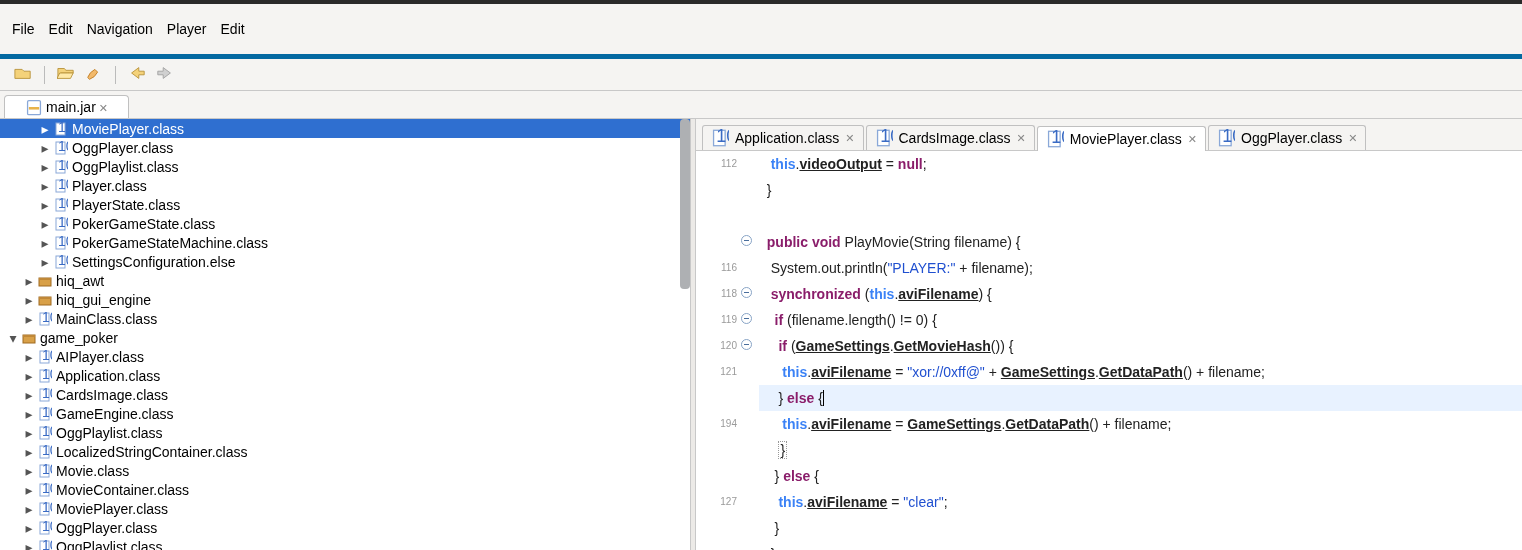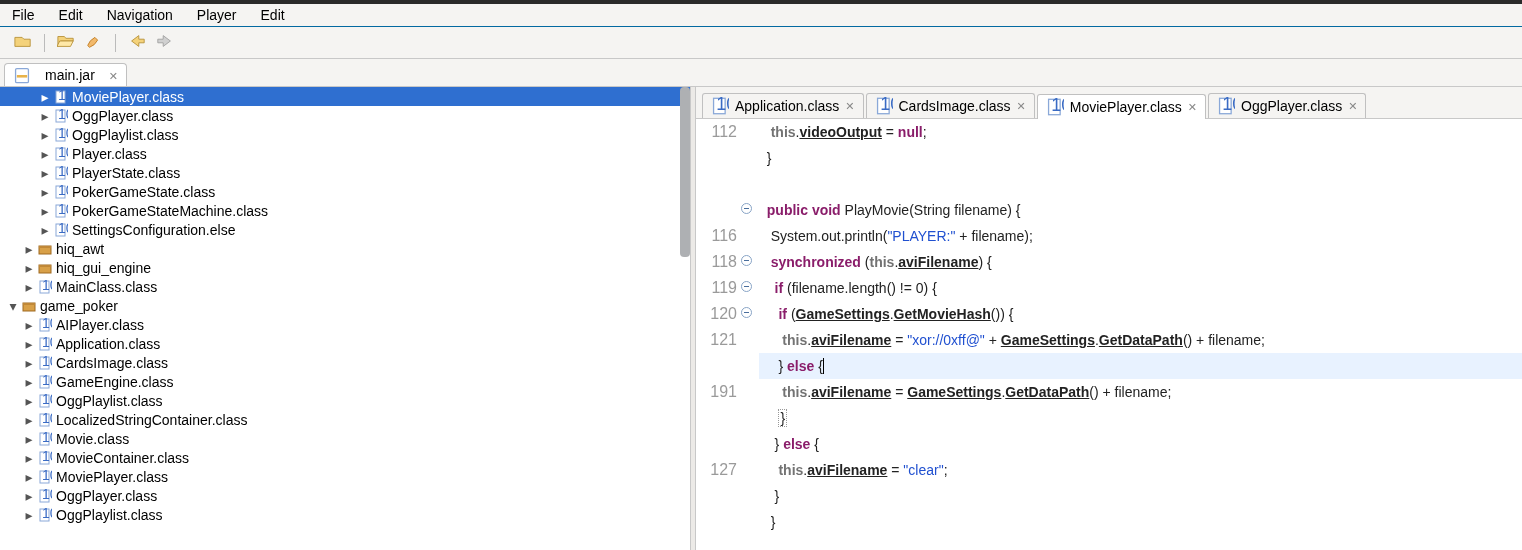--- a/index.html
+++ b/index.html
@@ -1,49 +1,49 @@
 <!DOCTYPE html>
 <html><head>
 <meta charset="utf-8">
 <style>
 * { margin: 0; padding: 0; box-sizing: border-box; font-family: "Segoe UI", "Liberation Sans", sans-serif; font-size: 14px; }
 body { background: #f5f4f2; width: 1522px; height: 550px; overflow: hidden; display: flex; flex-direction: column; }
 .title-bar { height: 4px; background: #2a2a2a; }
-.menu-bar { display: flex; gap: 16px; padding: 2px 8px; background: #f5f4f2; border-bottom: 1px solid #0369a1; }
+.menu-bar { display: flex; gap: 6px; padding: 16px 8px; background: #f5f4f2; border-bottom: 5px solid #0369a1; }
 .menu-bar span { padding: 1px 4px; cursor: default; }
 .toolbar { display: flex; align-items: center; gap: 10px; padding: 6px 14px; background: #f5f4f2; border-bottom: 1px solid #c8c8c8; }
 .toolbar .sep { width: 1px; height: 18px; background: #bbb; margin: 0 2px; }
 .toolbar svg { width: 18px; height: 16px; }
 .tab-strip { display: flex; align-items: flex-end; padding: 4px 4px 0 4px; background: #f5f4f2; }
-.tab { display: flex; align-items: flex-end; gap: 12px; padding: 3px 8px; background: #fff; border: 1px solid #c0c0c0; border-bottom: none; border-radius: 4px 4px 0 0; }
+.tab { display: flex; align-items: flex-end; gap: 1px; padding: 3px 20px; background: #fff; border: 1px solid #c0c0c0; border-bottom: none; border-radius: 4px 4px 0 0; }
 .tab .close-x { color: #888; font-size: 11px; margin-left: 2px; }
 .content { display: flex; flex: 1; overflow: hidden; border-top: 1px solid #c8c8c8; }
 .sidebar { width: 690px; background: #fff; overflow-y: auto; position: relative; }
 .sidebar-scroll-ind { position: absolute; right: 0; top: 0; width: 10px; height: 170px; background: #aeb0b3; border-radius: 4px; }
 .tree-row { display: flex; align-items: center; height: 19px; padding-left: 0; white-space: nowrap; cursor: default; }
 .tree-row.selected { background: #2f6fd0; color: #fff; }
 .tw { display: inline-flex; width: 14px; justify-content: center; color: #555; }
 .tree-row.selected .tw { color: #fff; }
 .ico { display: inline-flex; width: 18px; height: 16px; align-items: center; justify-content: center; margin-right: 2px; }
 .splitter { width: 6px; background: #eceae7; border-left: 1px solid #c8c8c8; border-right: 1px solid #c8c8c8; }
 .editor-area { flex: 1; display: flex; flex-direction: column; background: #fff; }
 .editor-tabs { display: flex; background: #f5f4f2; border-bottom: 1px solid #c8c8c8; padding: 6px 6px 0 6px; gap: 2px; }
 .ed-tab { display: flex; align-items: center; gap: 4px; padding: 4px 8px; background: #f5f4f2; border: 1px solid #c0c0c0; border-bottom: none; border-radius: 3px 3px 0 0; }
 .ed-tab.active { background: #fff; position: relative; top: 1px; }
 .ed-tab .close-x { color: #888; font-size: 11px; margin-left: 2px; }
 .editor-body { flex: 1; display: flex; overflow: hidden; font-family: "Liberation Sans", "DejaVu Sans", sans-serif; font-size: 15px; }
 .gutter { width: 45px; text-align: right; color: #9a9a9a; padding-top: 0; line-height: 26px; background: #fff; position: relative; }
-.gutter .ln { height: 26px; padding-right: 4px; font-size: 16px; position: relative; }
+.gutter .ln { height: 26px; padding-right: 4px; font-size: 10px; position: relative; }
 .fold { position: absolute; right: -11px; top: 6px; width: 11px; height: 11px; border: 1px solid #88a4c6; border-radius: 50%; background: #fff; display: flex; align-items: center; justify-content: center; }
 .fold::before { content: ""; width: 5px; height: 1px; background: #4a6e9c; }
 .code { flex: 1; line-height: 26px; white-space: pre; padding-left: 18px; color: #222; }
 .code .l { height: 26px; }
 .code .hl { background: #e8f2ff; }
 .kw { color: #8a1d6a; font-weight: bold; }
-.this { color: #737373; font-weight: bold; }
+.this { color: #3b82f6; font-weight: bold; }
 .str { color: #2050d0; }
 .und { text-decoration: underline; font-weight: bold; }
 .dotbox { border: 1px dotted #999; padding: 0 1px; }
 .caret { border-right: 1px solid #000; }
 .ico-class svg, .ico-pkg svg, .ico-jar svg { width: 14px; height: 14px; }
 </style>
 </head>
 <body>
 
 <div class="title-bar"></div>
@@ -375,21 +375,21 @@
           <div class="ln"></div>
           <div class="ln">
             <span class="fold"></span>
           </div>
           <div class="ln">116</div>
           <div class="ln">118<span class="fold"></span></div>
           <div class="ln">119<span class="fold"></span></div>
           <div class="ln">120<span class="fold"></span></div>
           <div class="ln">121</div>
           <div class="ln"></div>
-          <div class="ln">191</div>
+          <div class="ln">194</div>
           <div class="ln"></div>
           <div class="ln"></div>
           <div class="ln">127</div>
           <div class="ln"></div>
           <div class="ln"></div>
         </div>
       <div class="code" id="code"><div class="l">   <span class="this">this</span>.<span class="und">videoOutput</span> = <span class="kw">null</span>;</div><div class="l">  }</div><div class="l"> </div><div class="l">  <span class="kw">public void</span> PlayMovie(String filename) {</div><div class="l">   System.out.println(<span class="str">"PLAYER:"</span> + filename);</div><div class="l">   <span class="kw">synchronized</span> (<span class="this">this</span>.<span class="und">aviFilename</span>) {</div><div class="l">    <span class="kw">if</span> (filename.length() != 0) {</div><div class="l">     <span class="kw">if</span> (<span class="und">GameSettings</span>.<span class="und">GetMovieHash</span>()) {</div><div class="l">      <span class="this">this</span>.<span class="und">aviFilename</span> = <span class="str">"xor://0xff@"</span> + <span class="und">GameSettings</span>.<span class="und">GetDataPath</span>() + filename;</div><div class="l hl">     } <span class="kw">else</span> {<span class="caret"></span></div><div class="l">      <span class="this">this</span>.<span class="und">aviFilename</span> = <span class="und">GameSettings</span>.<span class="und">GetDataPath</span>() + filename;</div><div class="l">     <span class="dotbox">}</span></div><div class="l">    } <span class="kw">else</span> {</div><div class="l">     <span class="this">this</span>.<span class="und">aviFilename</span> = <span class="str">"clear"</span>;</div><div class="l">    }</div><div class="l">   }</div></div>
     </div>
   </div>
 </div>

